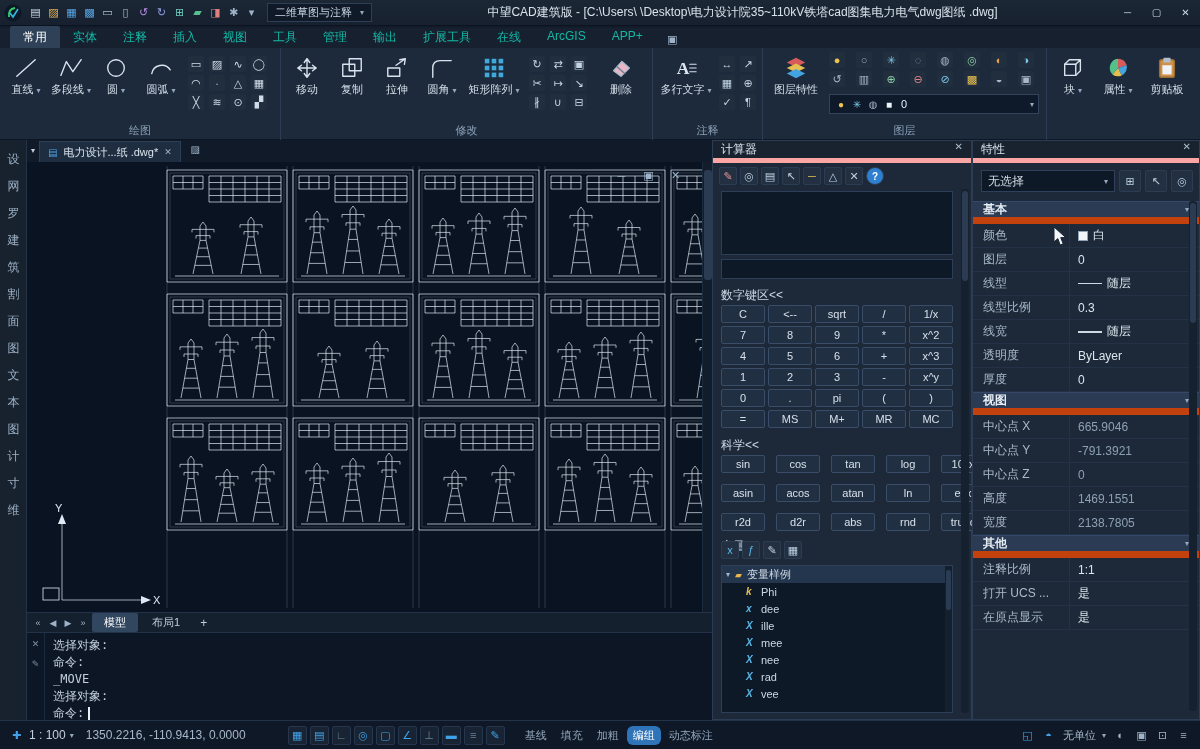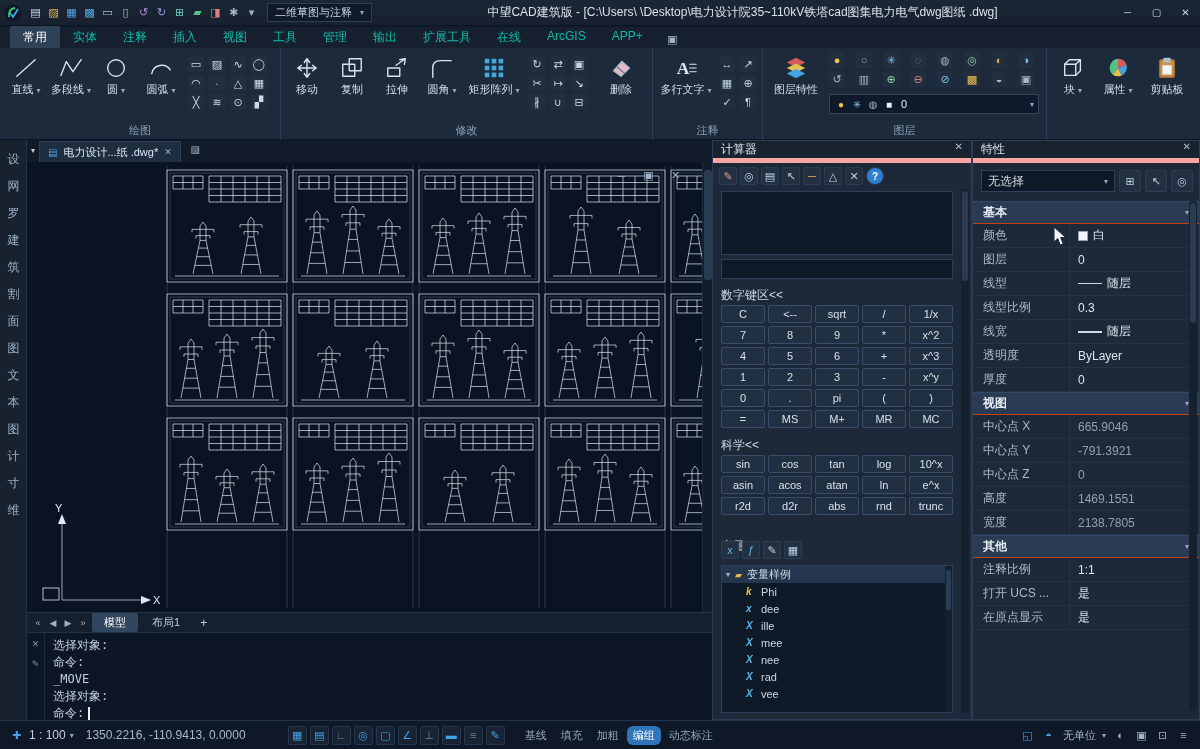--- a/index.html
+++ b/index.html
@@ -93,21 +93,21 @@
 #props{left:972px;top:140px;width:228px;height:580px;background:#1d2939;border:1px solid #2c3c54}
 .paltitle{height:22px;background:#18232f;display:flex;align-items:flex-start;padding:0 8px;font-size:12px;
   color:#dbe4ee;border-bottom:5px solid #fca5a5}
 .paltitle .x{margin-left:auto;color:#aebecd;font-size:10px}
 #calc-toolbar{display:flex;gap:3px;padding:4px 6px;align-items:center}
 #calc-toolbar .gi{width:18px;height:18px;border:1px solid #2c3c52;background:#223042}
 #calc-history{position:absolute;left:8px;top:50px;width:232px;height:64px;background:#0e1928;border:1px solid #2c3e58}
 #calc-input{position:absolute;left:8px;top:118px;width:232px;height:20px;background:#0e1928;border:1px solid #2c3e58}
 .calc-sec{position:absolute;left:8px;font-size:12px;color:#cfdae6}
 #numpad{position:absolute;left:8px;top:164px;display:grid;grid-template-columns:repeat(5,44px);gap:3px}
-#sci{position:absolute;left:8px;top:314px;display:grid;grid-template-columns:repeat(5,44px);gap:3px}
+#sci{position:absolute;left:8px;top:314px;display:grid;grid-template-columns:repeat(5,44px);gap:11px}
 .cbtn{height:18px;background:#212f42;border:1px solid #3a4d68;color:#d6e0ea;font-size:11px;
   display:flex;align-items:center;justify-content:center;border-radius:2px}
 #vars-toolbar{position:absolute;left:8px;top:400px;display:flex;gap:3px}
 #vars-toolbar .gi{width:18px;height:18px;border:1px solid #2c3c52;background:#223042}
 #vartree{position:absolute;left:8px;top:424px;width:232px;height:148px;background:#0e1928;border:1px solid #2c3e58;overflow:hidden}
 .trow{display:flex;align-items:center;gap:5px;height:17px;padding-left:4px;font-size:11px;color:#cdd8e4}
 .trow.root{background:#24364e}
 .trow.item{padding-left:24px}
 .texp{color:#9fb3c8;font-size:8px}
 .tfold{color:#e8b84e;font-size:9px}
@@ -118,21 +118,21 @@
 #calc-vscroll{position:absolute;right:2px;top:48px;width:8px;height:524px;background:#16212f;border-radius:3px}
 #calc-vscroll .thumb{position:absolute;left:1px;top:2px;width:6px;height:90px;background:#2b3b52;border-radius:3px}
 
 
 #props-selector{position:absolute;left:8px;top:28px;width:212px;height:24px;display:flex;gap:4px;align-items:center}
 #noselect{flex:1;height:22px;background:#0e1928;border:1px solid #2e405a;display:flex;align-items:center;padding:0 6px;font-size:12px;color:#d2dce6}
 #noselect .crt{margin-left:auto}
 #props-selector .gi{width:22px;height:22px;border:1px solid #2c3c52;background:#223042}
 #psections{position:absolute;left:0;top:60px;width:100%}
 .psec{height:23px;background:#2b3b53;display:flex;align-items:center;justify-content:space-between;
-  padding:0 10px;font-weight:bold;font-size:12px;color:#e4ecf4;border-top:1px solid #35486a;border-bottom:1px solid #c2410c}
+  padding:0 10px;font-weight:bold;font-size:12px;color:#e4ecf4;border-top:1px solid #35486a;border-bottom:7px solid #c2410c}
 .prow{height:24px;display:flex;align-items:stretch;border-bottom:1px solid #243248;font-size:12px}
 .plabel{width:96px;display:flex;align-items:center;padding-left:10px;color:#a9bac9;white-space:nowrap;overflow:hidden}
 .pval{flex:1;display:flex;align-items:center;gap:5px;padding-left:8px;border-left:1px solid #243248;color:#dce5ee}
 .pval.ro{color:#8da0b4}
 .sw{width:10px;height:10px;border:1px solid #8fa3b8;display:inline-block;flex:none}
 .lns{display:inline-block;width:24px;border-top:1px solid #cfd9e4;flex:none}
 #props-vscroll{position:absolute;right:2px;top:60px;width:8px;height:510px;background:#16212f;border-radius:3px}
 #props-vscroll .thumb{position:absolute;left:1px;top:2px;width:6px;height:120px;background:#2b3b52;border-radius:3px}
 
 

